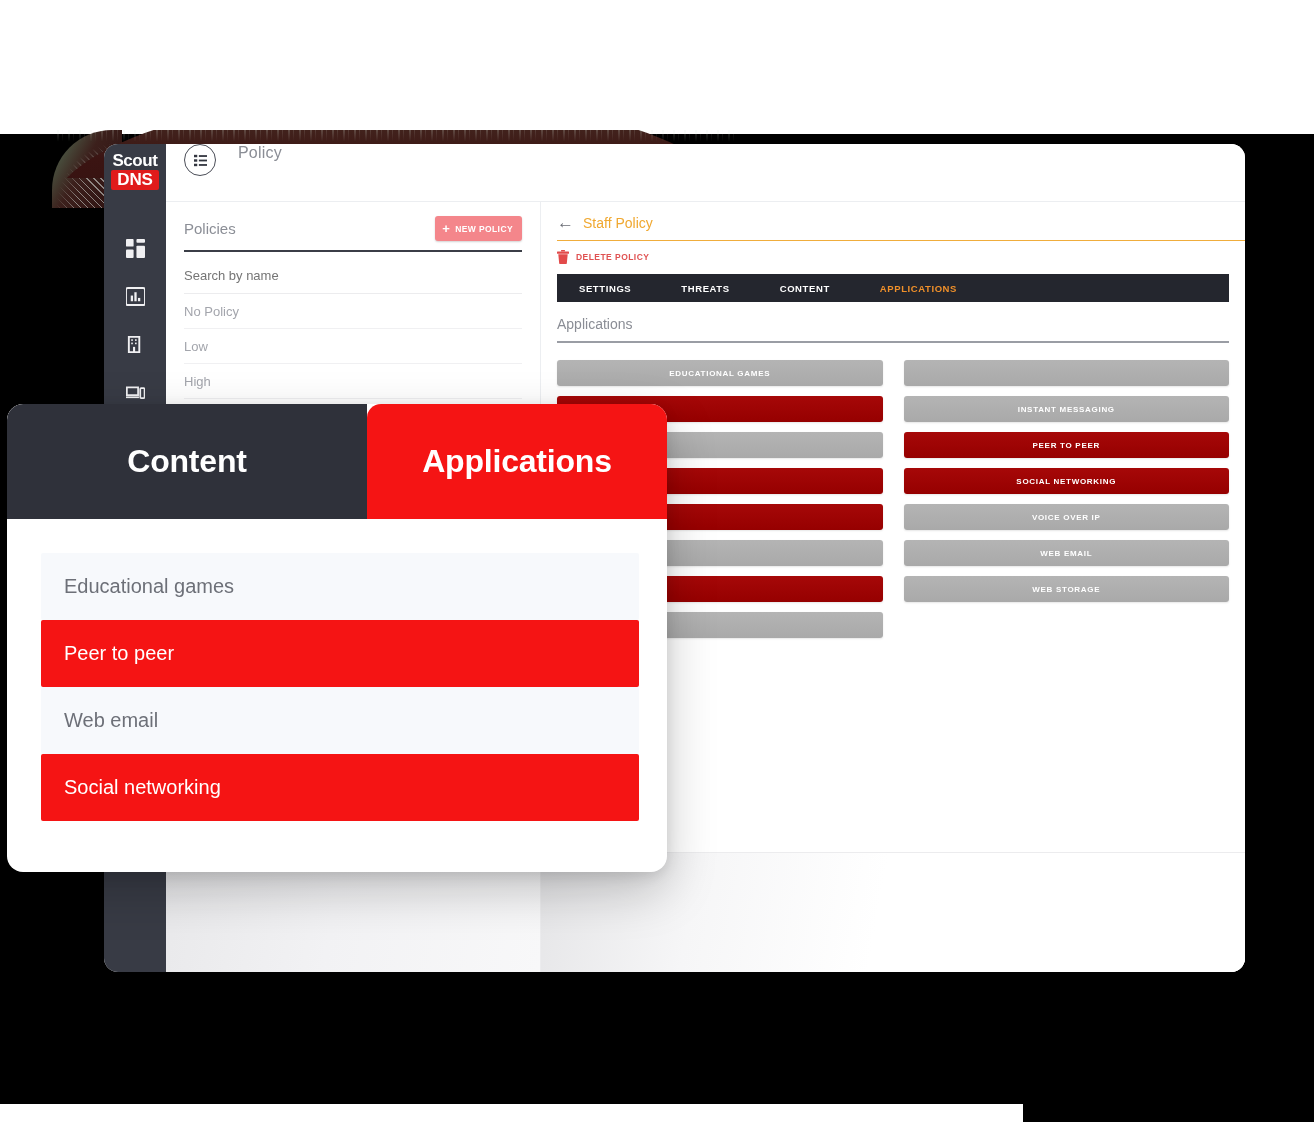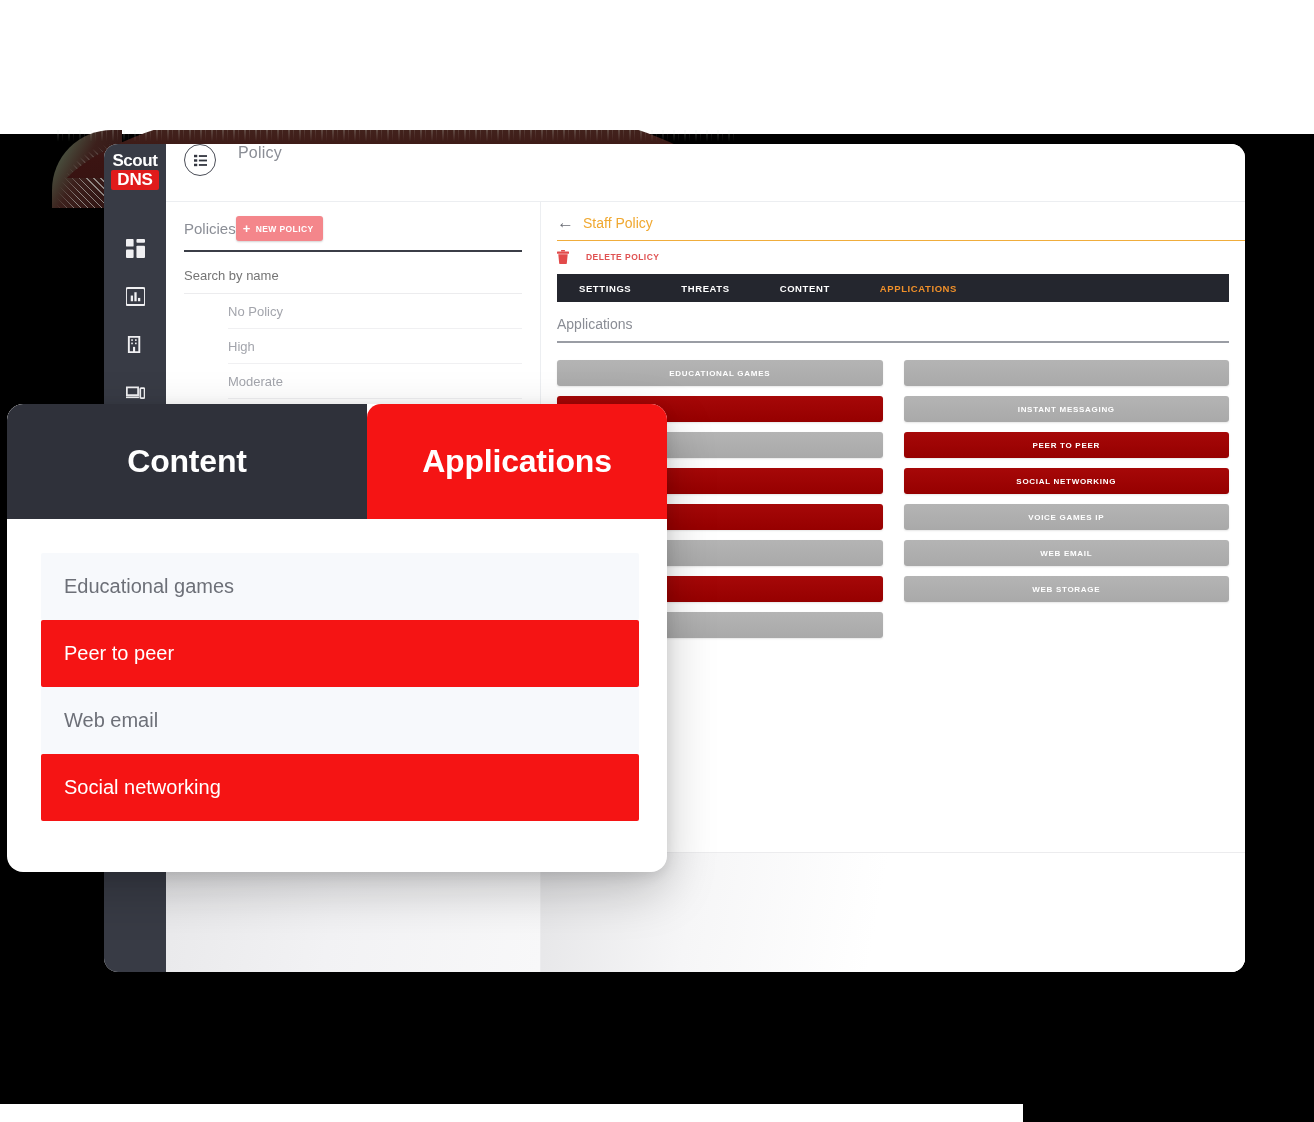--- a/index.html
+++ b/index.html
@@ -111,21 +111,21 @@
     margin-left: 22px; color: #8a8d95; font-size: 16px; letter-spacing: .2px;
   }
 
   
   .policy-col {
     position: absolute; left: 62px; top: 58px; width: 375px; bottom: 0;
     background: #ffffff; border-right: 1px solid #eceef1;
     padding: 14px 18px 0 18px;
   }
   .policy-head {
-    display: flex; align-items: center; justify-content: flex-start;
+    display: flex; align-items: center; justify-content: space-between;
     padding-bottom: 9px; border-bottom: 2px solid #3b3e47;
   }
   .policy-head-title { color: #8b8e96; font-size: 15px; }
   .new-policy-btn {
     background: #f4868b; color: #ffffff; border: none; border-radius: 3px;
     font-size: 8.5px; font-weight: bold; letter-spacing: .4px;
     padding: 6px 9px 6px 7px; display: flex; align-items: center; gap: 5px;
     cursor: pointer; box-shadow: 0 1px 2px rgba(0,0,0,.18);
   }
   .new-policy-btn .plus { font-size: 13px; font-weight: bold; line-height: 1; }
@@ -133,38 +133,38 @@
   .search-row {
     padding: 14px 0 9px 0; border-bottom: 1px solid #ececee;
   }
   .search-input {
     border: none; outline: none; width: 100%;
     font-size: 13px; color: #a9abb1; font-family: "Liberation Sans", sans-serif;
     background: transparent;
   }
   .policy-item {
     padding: 10px 0 9px 0; border-bottom: 1px solid #f0f0f2;
-    font-size: 13px; color: #a3a5ac; cursor: pointer; margin-left: 44px;
+    font-size: 13px; color: #a3a5ac; cursor: pointer;
   }
 
   
   .detail-col {
     position: absolute; left: 437px; top: 58px; right: 0; bottom: 0;
     background: #ffffff; padding: 12px 0 0 16px; overflow: hidden;
   }
   .detail-crumb {
     display: flex; align-items: center; gap: 9px;
     padding-bottom: 9px; border-bottom: 1px solid #f0ad3c;
     padding-right: 16px;
   }
   .detail-crumb .back-arrow { color: #6a6d75; font-size: 17px; line-height: 1; }
   .detail-crumb .crumb-text { color: #f0a830; font-size: 14px; }
 
   .delete-row {
-    display: flex; align-items: center; gap: 17px;
+    display: flex; align-items: center; gap: 7px;
     padding: 9px 0 10px 0;
     cursor: pointer;
   }
   .delete-row svg { width: 12px; height: 14px; fill: #e24a4a; }
   .delete-row .delete-label {
     color: #e05252; font-size: 8.5px; font-weight: bold; letter-spacing: .45px;
   }
 
   .tabbar {
     background: #24262e; height: 28px; display: flex; align-items: center;
@@ -313,20 +313,21 @@
         <div class="policy-head-title">Policies</div>
         <button class="new-policy-btn">
           <span class="plus">+</span>
           <span>NEW POLICY</span>
         </button>
       </div>
       <div class="search-row">
         <input class="search-input" type="text" placeholder="Search by name" style="">
       </div>
       <div class="policy-item">No Policy</div>
+      <div class="policy-item">Low</div>
       <div class="policy-item">High</div>
       <div class="policy-item">Moderate</div>
     </div>
 
     <div class="detail-col">
       <div class="detail-crumb">
         <span class="back-arrow">←</span>
         <span class="crumb-text">Staff Policy</span>
       </div>
 
@@ -375,21 +376,21 @@
         </div>
 
         <div class="app-cell">
           <div class="app-chip block">SOCIAL NETWORKING</div>
         </div>
         <div class="app-cell">
           <div class="app-chip block"></div>
         </div>
 
         <div class="app-cell">
-          <div class="app-chip allow">VOICE GAMES IP</div>
+          <div class="app-chip allow">VOICE OVER IP</div>
         </div>
         <div class="app-cell">
           <div class="app-chip allow"></div>
         </div>
 
         <div class="app-cell">
           <div class="app-chip allow">WEB EMAIL</div>
         </div>
         <div class="app-cell">
           <div class="app-chip block"></div>

